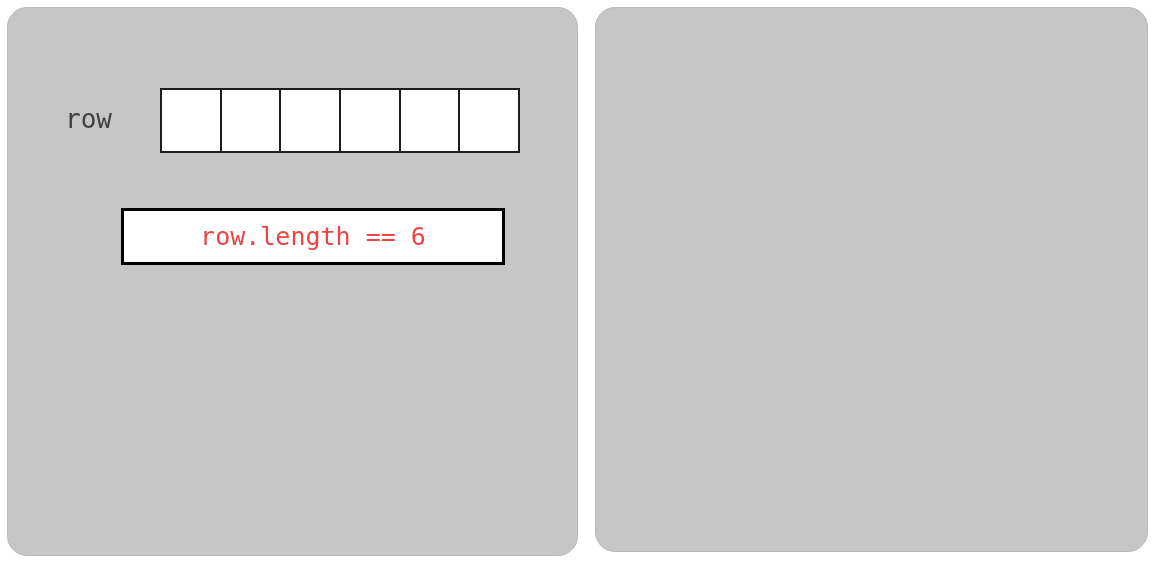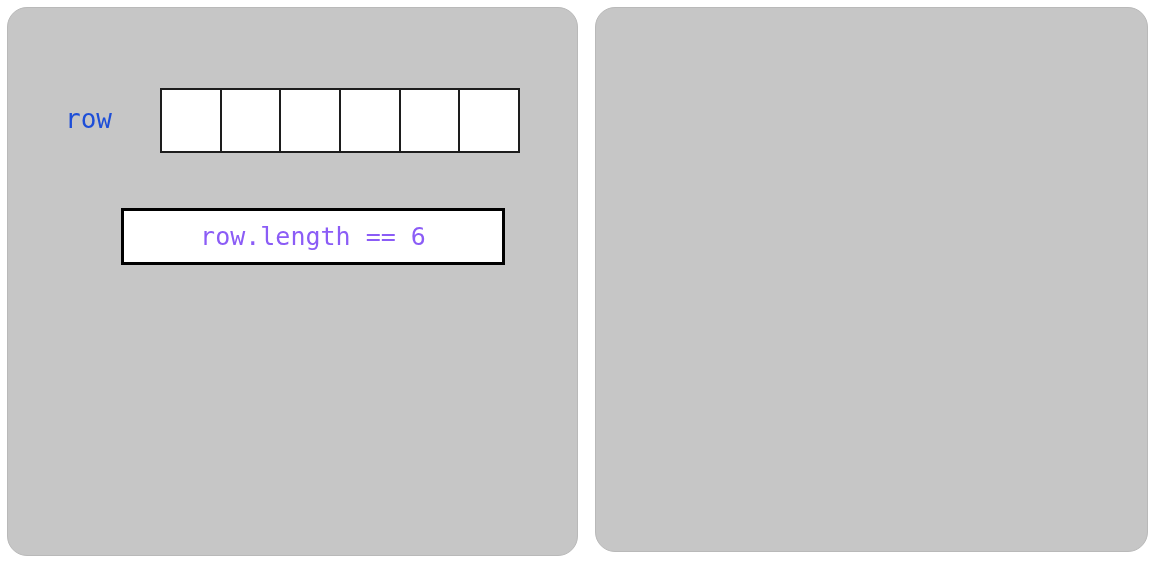--- a/index.html
+++ b/index.html
@@ -20,40 +20,40 @@
     border: 1px solid #b9b9b9;
     border-radius: 20px;
     box-sizing: border-box;
   }
   #panel-row   { left: 7px;   top: 7px; width: 571px; height: 549px; }
   #panel-grid  { left: 595px; top: 7px; width: 553px; height: 545px; }
 
   
   .label {
     position: absolute;
-    color: #1d4ed8;
+    color: #404040;
     font-size: 25px;
     line-height: 1;
     white-space: nowrap;
   }
   .cell {
     position: absolute;
     background: #ffffff;
     border: 2px solid #1d1d1d;
     box-sizing: border-box;
   }
   .eqbox {
     position: absolute;
     background: #ffffff;
     border: 3px solid #000000;
     box-sizing: border-box;
     display: flex;
     align-items: center;
     justify-content: center;
-    color: #8b5cf6;
+    color: #ef4444;
     font-size: 25px;
     white-space: nowrap;
   }
 
   
   #row-label { left: 57px; top: 98px; font-size: 26px; }
   #row-cells {
     position: absolute;
     left: 152px; top: 80px;
     width: 360px; height: 65px;

